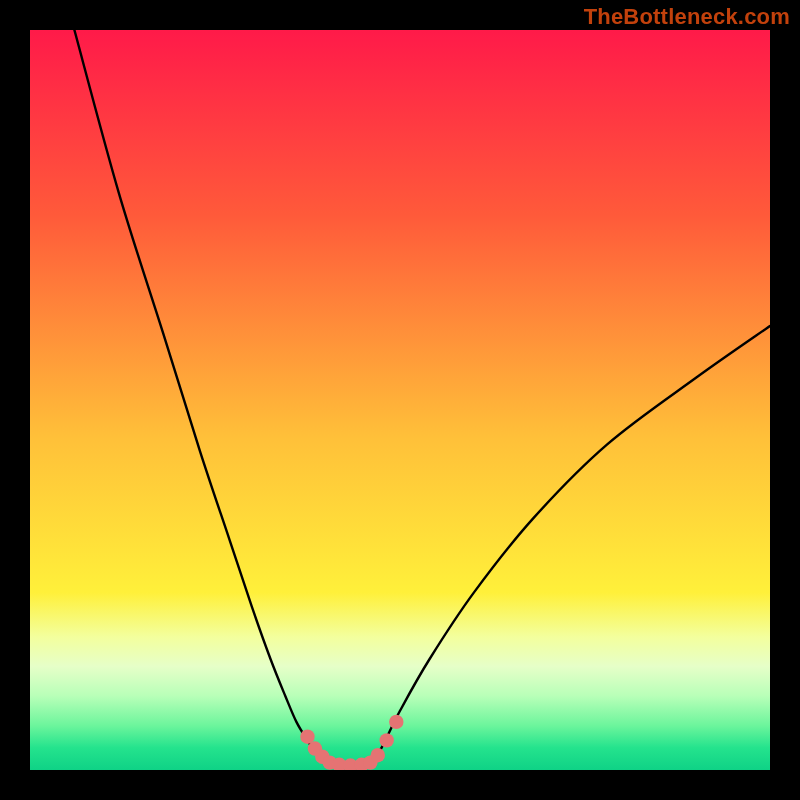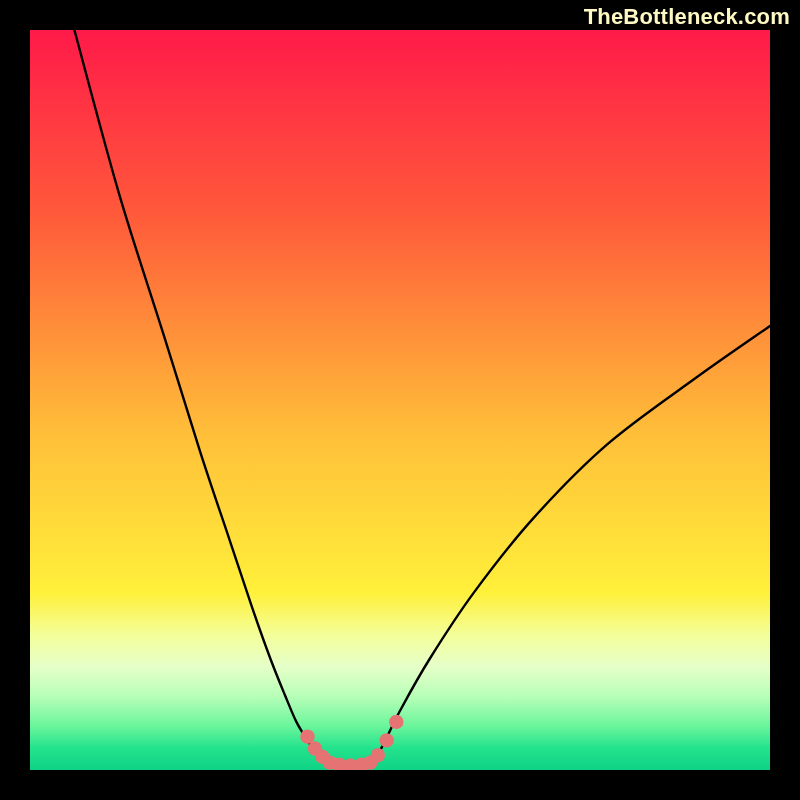--- a/index.html
+++ b/index.html
@@ -36,21 +36,21 @@
       #24e38d 97%,
       #0fd286 100%);
   }
   .watermark {
     position: absolute;
     top: 4px;
     right: 10px;
     font-family: Arial, Helvetica, sans-serif;
     font-size: 22px;
     font-weight: 600;
-    color: #fef9c3;
+    color: #c2410c;
     letter-spacing: 0.2px;
     user-select: none;
   }
   svg.curve {
     position: absolute;
     left: 0;
     top: 0;
     width: 740px;
     height: 740px;
   }

